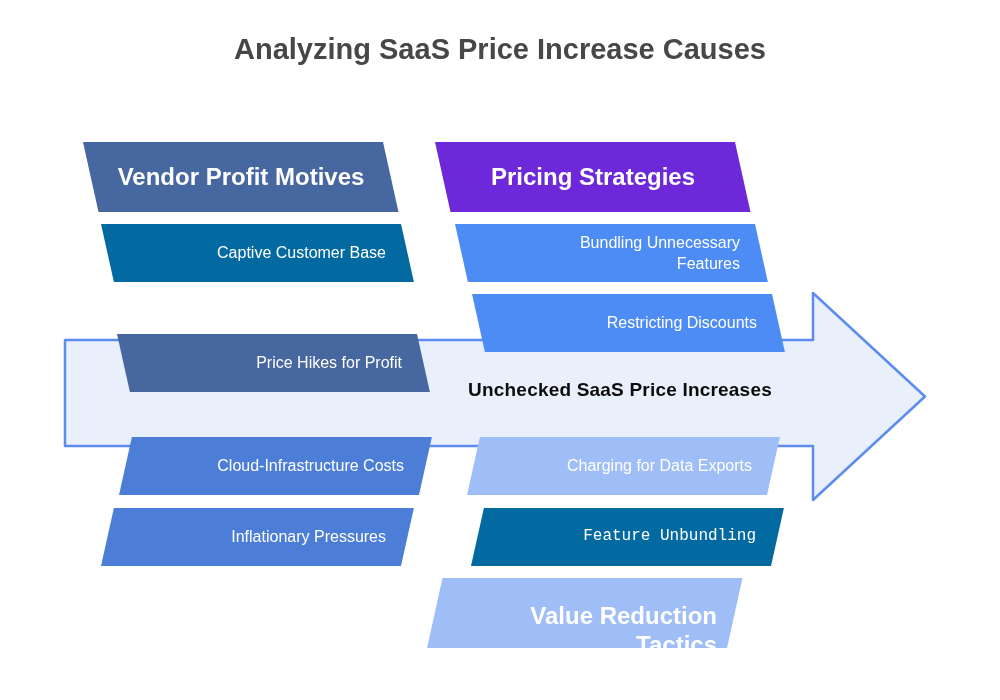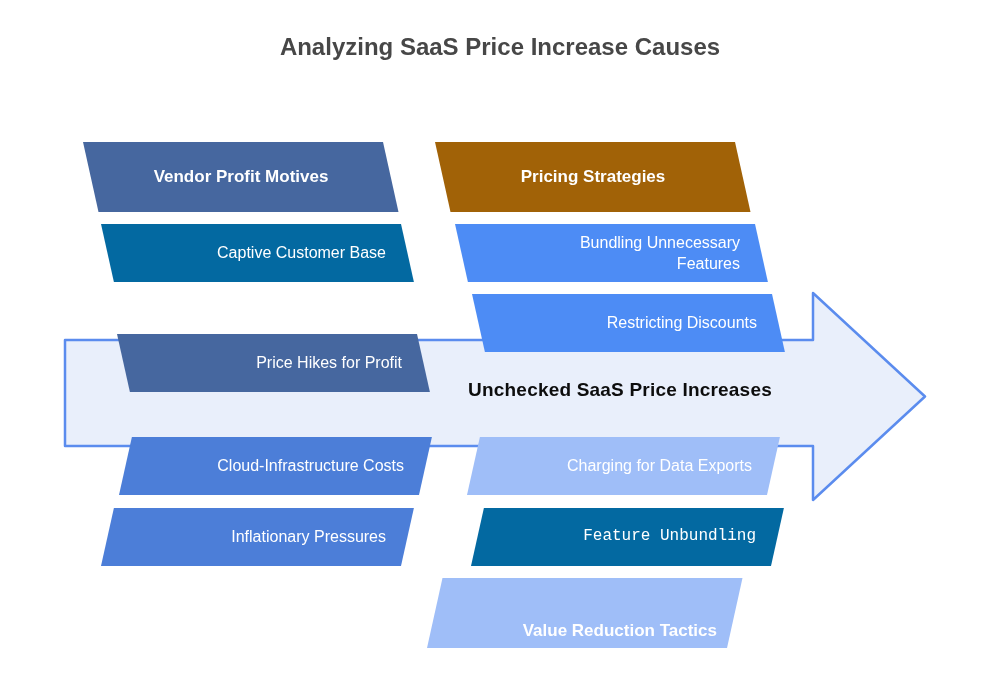--- a/index.html
+++ b/index.html
@@ -8,21 +8,21 @@
     width: 1000px;
     height: 700px;
     background: #ffffff;
     overflow: hidden;
     font-family: "Liberation Sans", sans-serif;
   }
   .title {
     position: absolute;
     top: 33px; left: 0; width: 1000px;
     text-align: center;
-    font-size: 24px;
+    font-size: 29px;
     font-weight: 700;
     color: #474747;
   }
   .arrow-svg { position: absolute; left: 0; top: 0; }
   .arrow-label {
     position: absolute;
     left: 385px; top: 379px; width: 470px;
     text-align: center;
     font-size: 19px;
     font-weight: 700;
@@ -35,21 +35,21 @@
     align-items: center;
     color: #ffffff;
     box-sizing: border-box;
   }
   
   .b70t { width: 316px; height: 70px; clip-path: polygon(0 0, 300px 0, 315.5px 70px, 15.5px 70px); }
   .b58t { width: 313px; height: 58px; clip-path: polygon(0 0, 300px 0, 312.9px 58px, 12.9px 58px); }
   
   .b70b { width: 316px; height: 70px; clip-path: polygon(15.5px 0, 315.5px 0, 300px 70px, 0 70px); }
   .b58b { width: 313px; height: 58px; clip-path: polygon(12.9px 0, 312.9px 0, 300px 58px, 0 58px); }
-  .hd { font-weight: 700; font-size: 17px; justify-content: center; line-height: 1.2; }
+  .hd { font-weight: 700; font-size: 24px; justify-content: center; line-height: 1.2; }
   .sub { font-size: 16px; justify-content: flex-end; text-align: right; padding-right: 28px; line-height: 1.32; }
   .hd.align-right { justify-content: flex-end; text-align: right; padding-right: 26px; }
   .txt { white-space: nowrap; }
   .txt.wrap   { white-space: normal; display: inline-block; max-width: 195px; }
   .txt.wraph  { white-space: normal; display: inline-block; max-width: 205px; margin-top: 36px; }
 </style>
 </head>
 <body>
 
 <div class="canvas">
@@ -65,21 +65,21 @@
   <div class="bar hd b70t" style="left: 83px; top: 142px; background: rgb(70, 103, 159);">
     <span class="txt">Vendor Profit Motives</span>
   </div>
   <div class="bar sub b58t" style="left: 101px; top: 224px; background: #0369a1;">
     <span class="txt">Captive Customer Base</span>
   </div>
   <div class="bar sub b58t" style="left: 117px; top: 294px; background: rgb(70, 103, 159); margin-top: 40px;">
     <span class="txt">Price Hikes for Profit</span>
   </div>
 
-  <div class="bar hd b70t" style="left: 435px; top: 142px; background: #a16207; align-items: center;">
+  <div class="bar hd b70t" style="left: 435px; top: 142px; background: #6d28d9; align-items: center;">
     <span class="txt">Pricing Strategies</span>
   </div>
   <div class="bar sub b58t" style="left: 455px; top: 224px; background: rgb(77, 140, 245);">
     <span class="txt wrap">Bundling Unnecessary Features</span>
   </div>
   <div class="bar sub b58t" style="left: 472px; top: 294px; background: rgb(77, 140, 245);">
     <span class="txt">Restricting Discounts</span>
   </div>
 
   <div class="bar sub b58b" style="left: 119px; top: 437px; background: rgb(76, 126, 216);">

